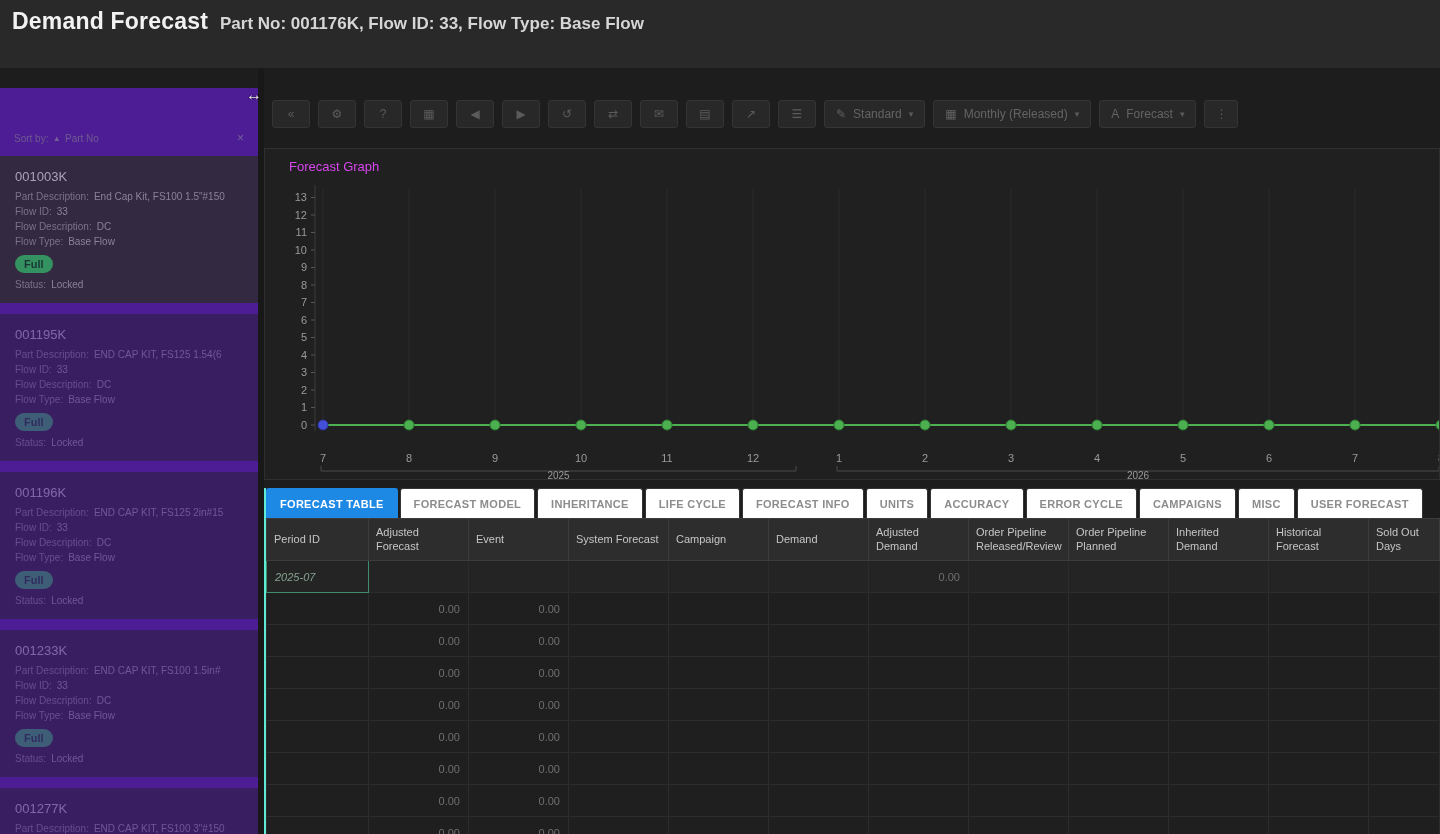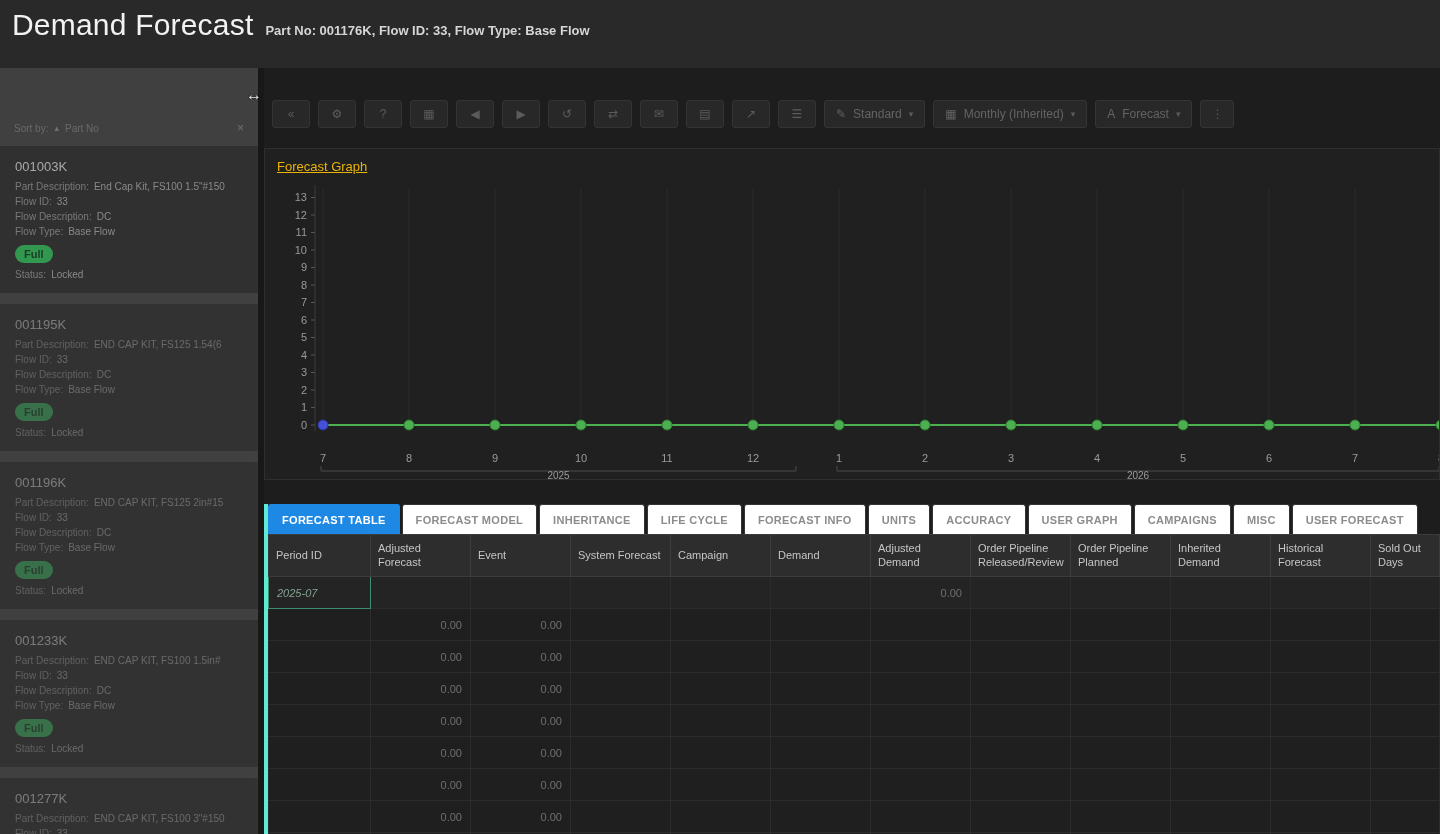--- a/index.html
+++ b/index.html
@@ -2,27 +2,27 @@
 <html><head>
 <meta charset="utf-8">
 <style>
   * { margin:0; padding:0; box-sizing:border-box; }
   html,body { background:#151515; }
   body { font-family:"Liberation Sans", sans-serif; }
   .app { position:relative; width:1440px; height:834px; background:#1d1d1d; overflow:hidden; color:#ccc; }
 
   
   .top-bar { height:68px; background:#292929; padding:8px 12px 0 12px; display:flex; align-items:baseline; gap:12px; }
-  .app-title { font-size:30px; font-weight:normal; color:#f2f2f2; letter-spacing:.2px; }
-  .app-subtitle { font-size:13px; font-weight:bold; color:#d6d6d6; }
+  .app-title { font-size:23px; font-weight:bold; color:#f2f2f2; letter-spacing:.2px; }
+  .app-subtitle { font-size:17px; font-weight:bold; color:#d6d6d6; }
 
   .body-row { display:flex; height:766px; }
 
   
-  .sidebar { width:258px; background:#404040; padding-top:50px; overflow:hidden; }
+  .sidebar { width:258px; background:#4c1d95; padding-top:40px; overflow:hidden;margin-top:20px; }
   .sort-row { height:20px; padding:0 14px; display:flex; align-items:center; gap:6px; font-size:10px; color:#8a8a8a; opacity:.55; }
   .sort-row .spacer { flex:1; }
   .sort-caret { font-size:9px; color:#9a9a9a; }
   .sort-close { font-size:12px; color:#9a9a9a; cursor:pointer; }
   .cards { margin-top:8px; }
   .part-card { background:#232323; margin-bottom:11px; padding:13px 15px; opacity:.45; }
   .part-card.selected { background:#2d2d2d; opacity:.8; }
   .part-no { font-size:13px; color:#c2c2c2; margin-bottom:7px; }
   .field-row { font-size:10px; color:#878787; margin-bottom:4px; white-space:nowrap; overflow:hidden; }
   .field-row .fl { margin-right:5px; }
@@ -38,25 +38,25 @@
   .toolbar { margin-top:29px; height:34px; display:flex; align-items:center; gap:8px; padding:0 8px; }
   .tb-btn { width:38px; height:28px; background:#2b2b2b; border:1px solid #3a3a3a; border-radius:3px;
             color:#6b6b6b; font-size:12px; display:flex; align-items:center; justify-content:center; opacity:.8; cursor:pointer; }
   .tb-dd { height:28px; background:#2b2b2b; border:1px solid #3a3a3a; border-radius:3px; display:flex;
            align-items:center; gap:7px; padding:0 11px; color:#707070; font-size:12px; opacity:.85; cursor:pointer; }
   .tb-dd .dd-caret { font-size:9px; color:#666; }
   .tb-more { width:34px; }
 
   
   .chart-panel { margin-top:17px; height:332px; background:#202020; border:1px solid #2f2f2f; position:relative; }
-  .chart-title { position:absolute; left:12px; top:10px; font-size:13px; color:#eab308;text-decoration:underline; }
+  .chart-title { position:absolute; left:24px; top:10px; font-size:13px; color:#d946ef; }
   .chart-panel svg { position:absolute; left:0; top:0; }
 
   
-  .bottom-panel { flex:1; border-left:4px solid #5eead4; margin-top:24px; display:flex; flex-direction:column; overflow:hidden; }
+  .bottom-panel { flex:1; border-left:2px solid #5eead4; margin-top:8px; display:flex; flex-direction:column; overflow:hidden; }
   .tabs { display:flex; gap:2px; height:30px; align-items:stretch; }
   .tab { display:flex; align-items:center; padding:0 13px; font-size:11px; font-weight:bold; letter-spacing:.3px;
          color:#8c8c8c; background:#ffffff; border:1px solid #343434; border-bottom:none; border-radius:3px 3px 0 0; cursor:pointer; white-space:nowrap; }
   .tab.active { background:#1e88e5; color:#ffffff; border-color:#1e88e5; }
 
   
   .table-wrap { flex:1; overflow:hidden; }
   table { width:100%; border-collapse:collapse; table-layout:fixed; }
   th { height:42px; background:#2d2d2d; border:1px solid #3c3c3c; font-size:11px; font-weight:normal; color:#c6c6c6;
        text-align:left; padding:4px 7px; line-height:1.25; vertical-align:middle; }
@@ -176,21 +176,21 @@
           <div class="tb-btn">
             <span>☰</span>
           </div>
           <div class="tb-dd">
             <span>✎</span>
             <span>Standard</span>
             <span class="dd-caret">▾</span>
           </div>
           <div class="tb-dd">
             <span>▦</span>
-            <span>Monthly (Inherited)</span>
+            <span>Monthly (Released)</span>
             <span class="dd-caret">▾</span>
           </div>
           <div class="tb-dd">
             <span>A</span>
             <span>Forecast</span>
             <span class="dd-caret">▾</span>
           </div>
           <div class="tb-btn tb-more">
             <span>⋮</span>
           </div>
@@ -284,21 +284,21 @@
 
       <div class="bottom-panel">
         <div class="tabs">
             <div class="tab active">FORECAST TABLE</div>
             <div class="tab">FORECAST MODEL</div>
             <div class="tab">INHERITANCE</div>
             <div class="tab">LIFE CYCLE</div>
             <div class="tab">FORECAST INFO</div>
             <div class="tab">UNITS</div>
             <div class="tab">ACCURACY</div>
-            <div class="tab">USER GRAPH</div>
+            <div class="tab">ERROR CYCLE</div>
             <div class="tab">CAMPAIGNS</div>
             <div class="tab">MISC</div>
             <div class="tab">USER FORECAST</div>
           </div>
         <div class="table-wrap">
           <table id="forecast-table">
             <colgroup id="table-colgroup">
                 <col style="width: 102px;">
                 <col style="width: 100px;">
                 <col style="width: 100px;">

